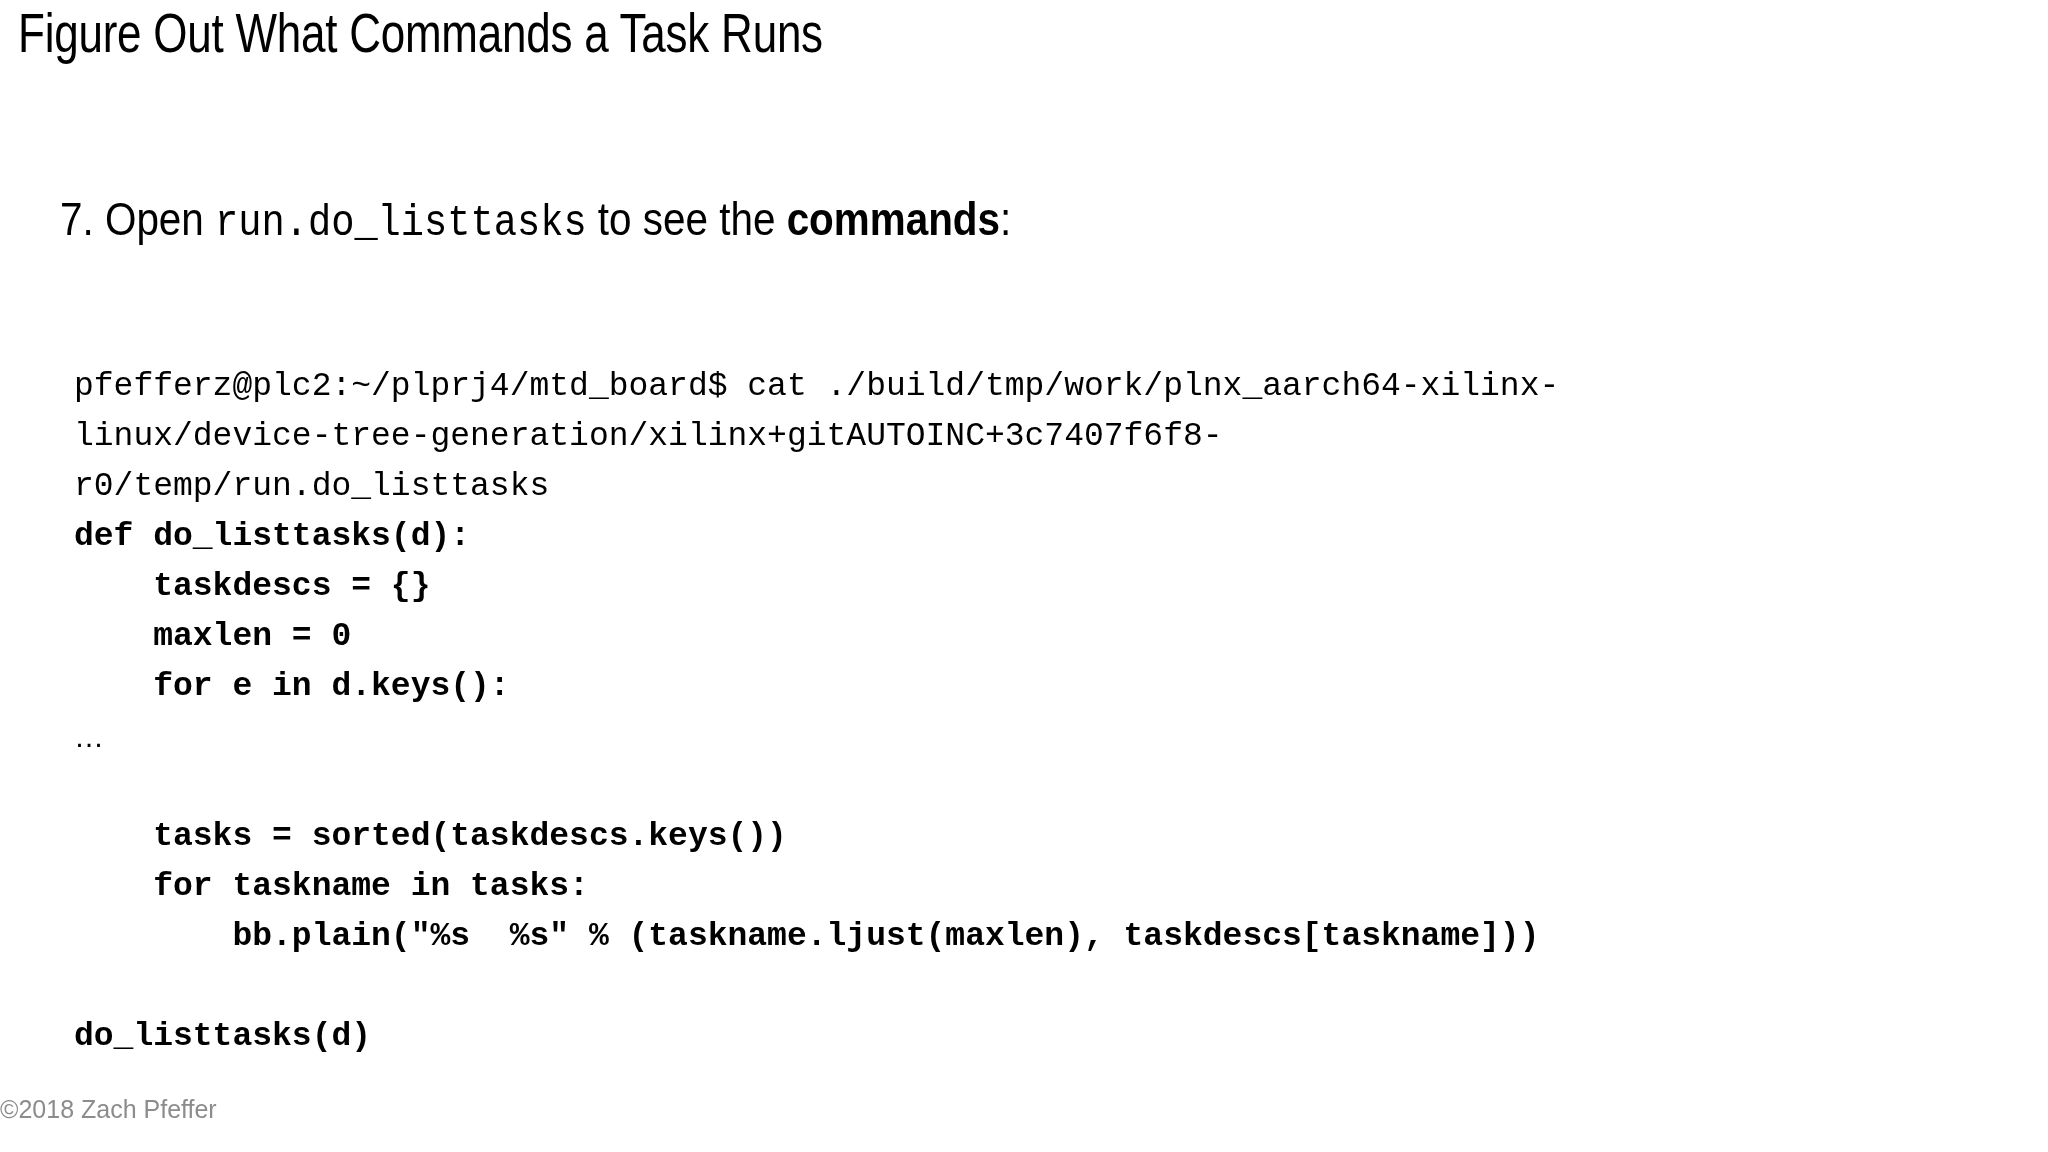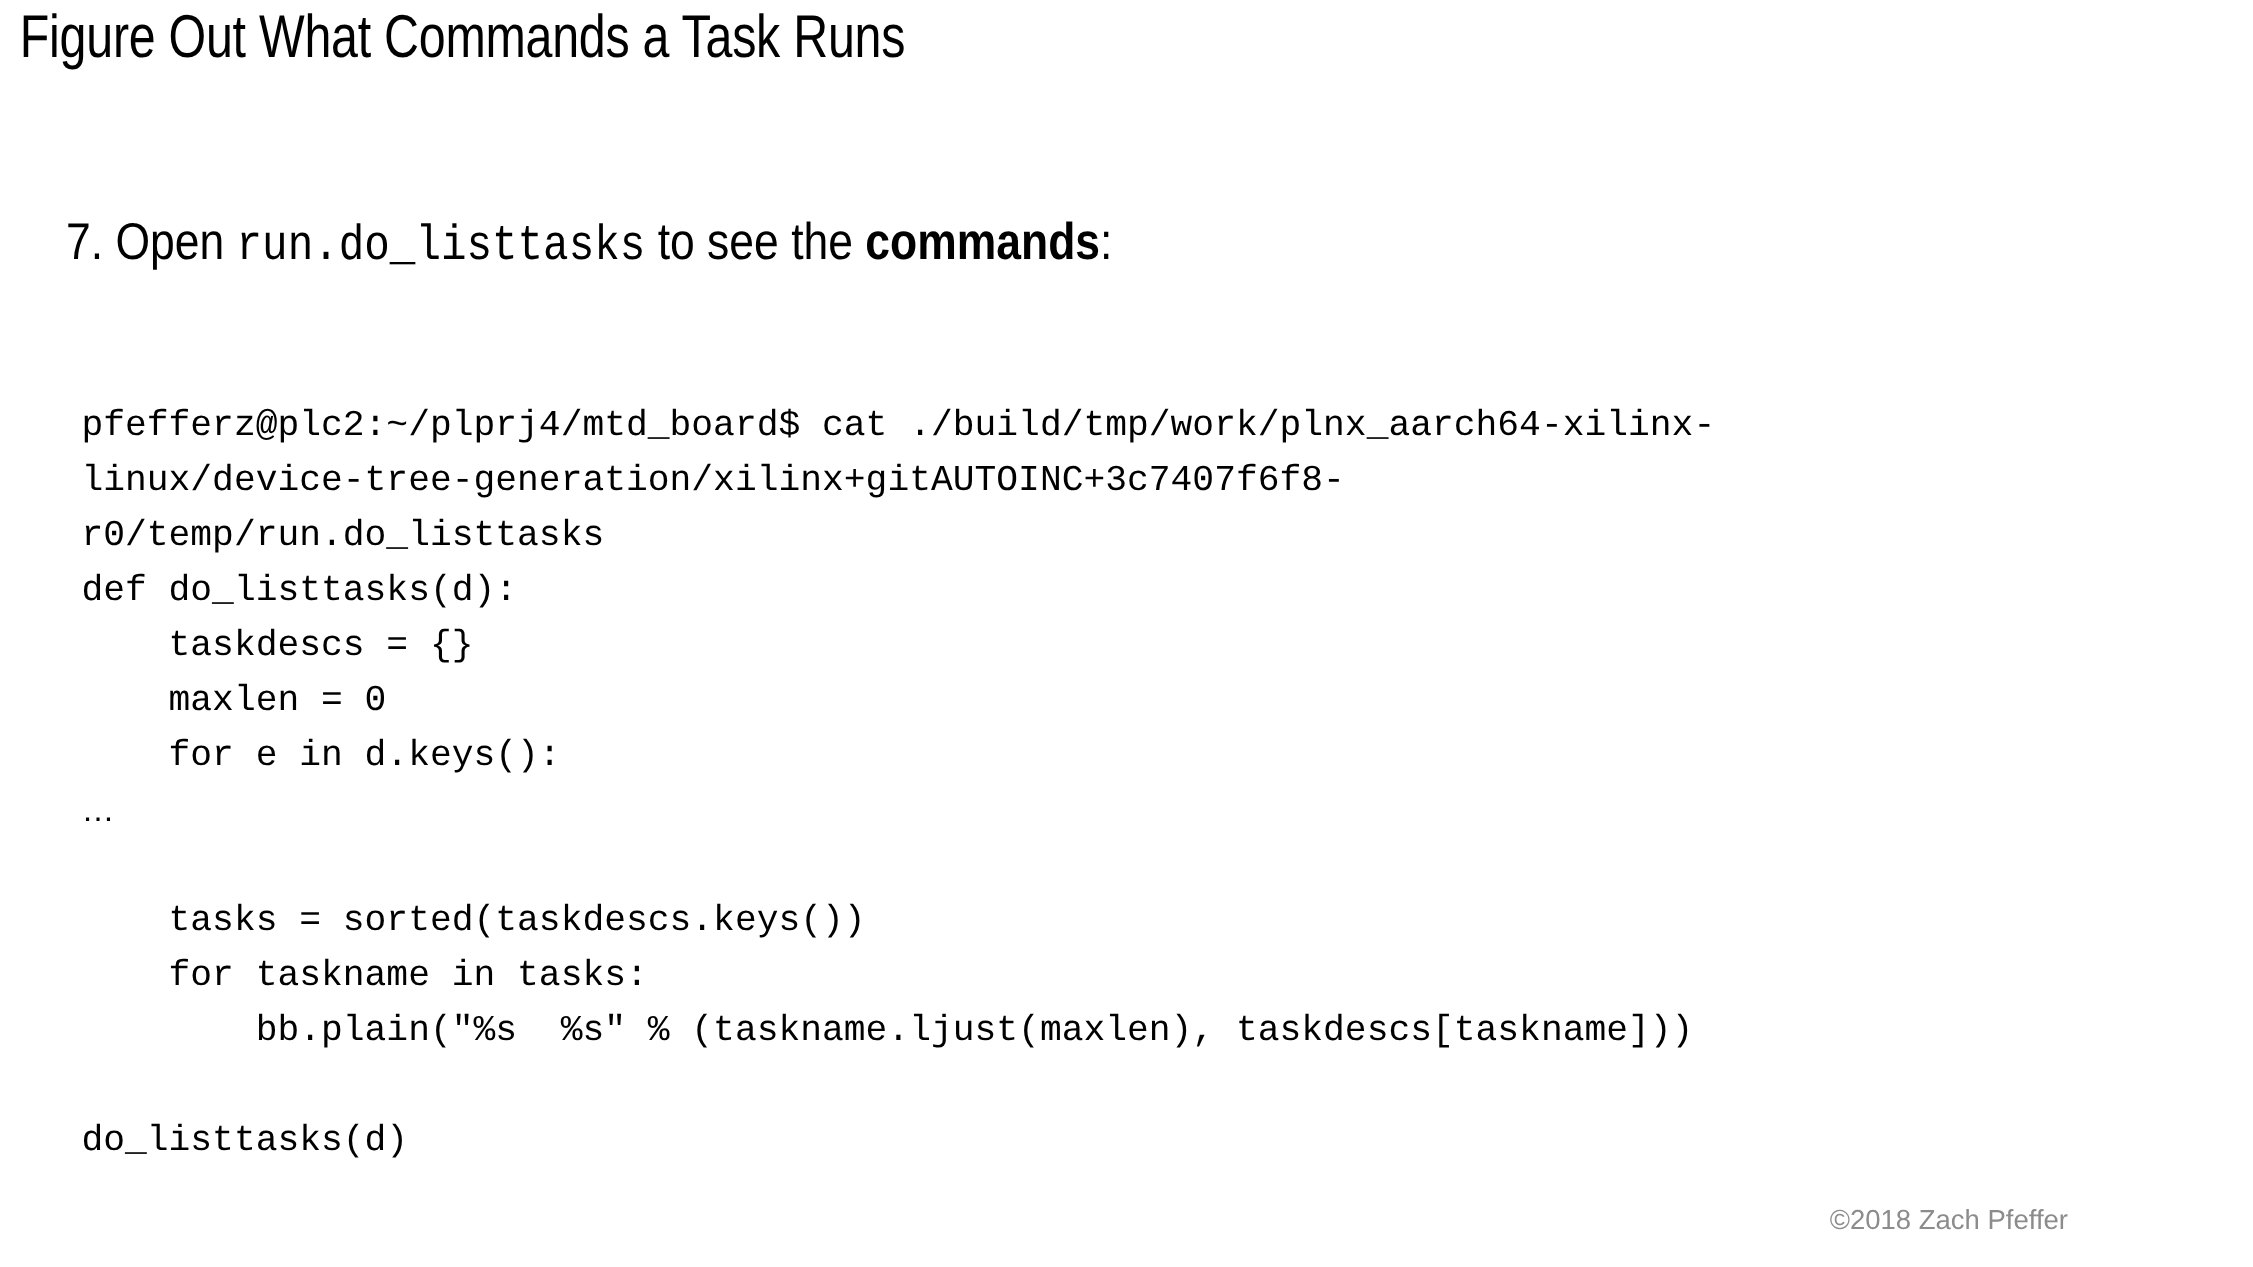--- a/index.html
+++ b/index.html
@@ -81,40 +81,40 @@
   }
   .code-line {
     white-space: pre;
     min-height: 50px;
     margin-left: 28px;
   }
   .code-line.reg {
     font-weight: 400;
   }
   .code-line.bold {
-    font-weight: 400;
+    font-weight: 700;
   }
   .code-line.blank {
     font-size: 33px;
     line-height: 50px;
   }
   .code-line.ellipsis {
     font-family: "Liberation Sans", sans-serif;
     font-weight: 400;
     font-size: 30px;
     line-height: 50px;
   }
 
   
   .footer-copyright {
     position: absolute;
     left: 0;
     top: 1092px;
     width: 1880px;
-    text-align: right;
+    text-align: left;
     font-family: "Liberation Sans", sans-serif;
     font-size: 25px;
     line-height: 34px;
     color: #8c8c8c;
     white-space: nowrap;
   }
 </style>
 </head>
 <body>
 

